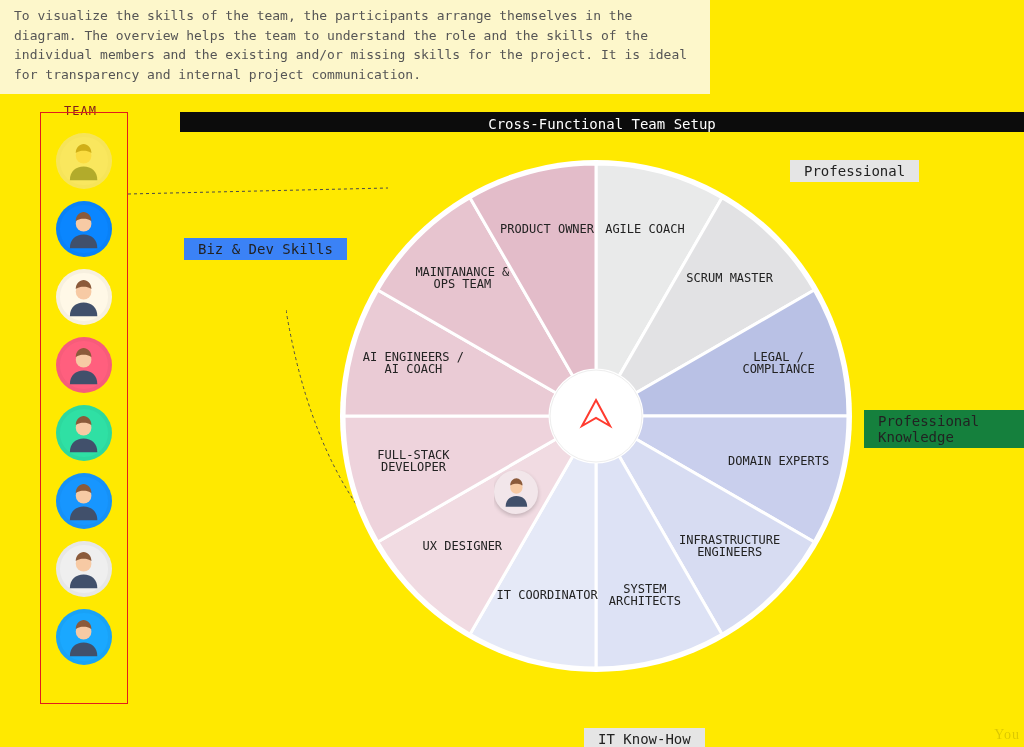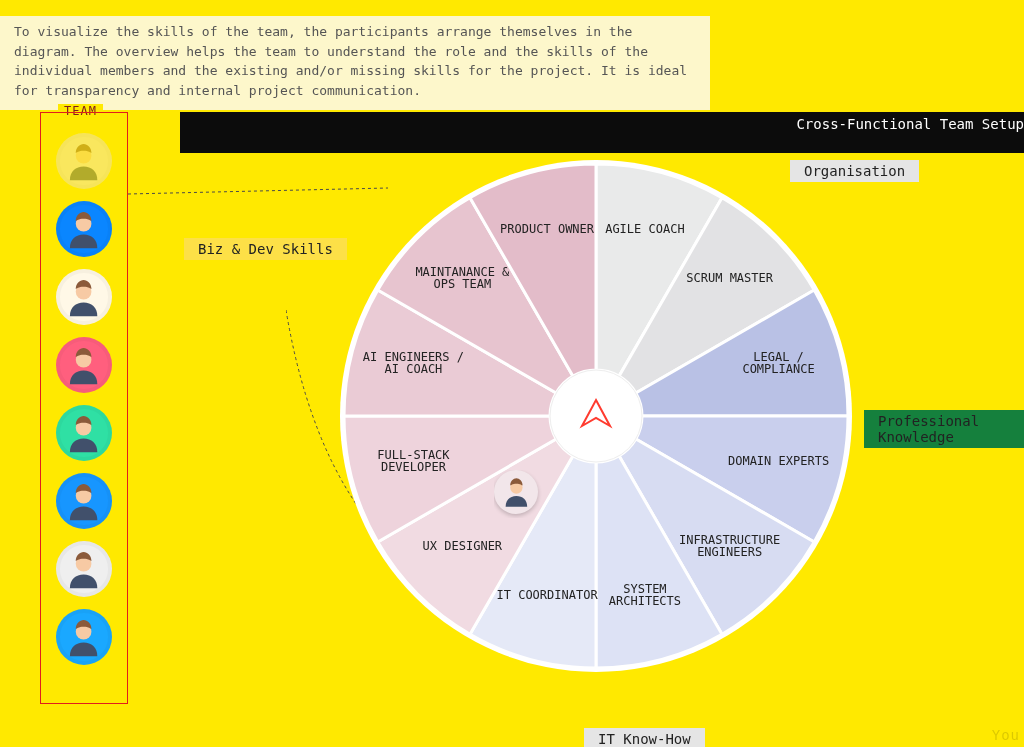--- a/index.html
+++ b/index.html
@@ -9,26 +9,25 @@
     font-family:Menlo,Consolas,"DejaVu Sans Mono",monospace;
     font-size:13px;color:#222;
     position:relative;overflow:hidden;
   }
   .intro{
     position:absolute;left:0;top:0;width:710px;
     background:#fdf7cb;
     padding:6px 14px 10px 14px;
     font-size:13px;line-height:1.5;color:#555;
     box-sizing:border-box;
-    margin-top:16px;
   }
   .title-bar{
     position:absolute;left:180px;right:0;top:112px;
-    height:41px;background:#0c0c0c;color:#fff;
-    text-align:right;line-height:24px;font-size:14px;
+    height:20px;background:#0c0c0c;color:#fff;
+    text-align:center;line-height:24px;font-size:14px;
   }
   
   .team-box{
     position:absolute;left:40px;top:112px;width:88px;height:592px;
     border:1px solid #e11d1d;box-sizing:border-box;
   }
   .team-caption{
     position:absolute;left:58px;top:104px;
     background:#ffe900;padding:0 6px;color:#7f1d1d;letter-spacing:1px;font-size:12px;
   }
@@ -39,30 +38,31 @@
   .avatar{
     width:56px;height:56px;border-radius:50%;
     display:flex;align-items:center;justify-content:center;
     box-shadow:inset 0 0 0 4px rgba(0,0,0,0.03);
   }
   .avatar svg{display:block}
   
   .q-label{
     position:absolute;background:#e5e5e5;padding:3px 14px;font-size:14px;
   }
-  .q-pink{background:#fde047}
+  .q-pink{background:#3b82f6}
   .q-blue{background:#15803d}
   
   .wheel{position:absolute;left:332px;top:152px;width:528px;height:528px;}
   .slice-label{
     font-family:inherit;font-size:12px;fill:#222;text-anchor:middle;
   }
   .watermark{
     position:absolute;right:4px;bottom:4px;font-size:14px;letter-spacing:1px;
     color:rgba(0,0,0,0.14);
+    font-family:Liberation Serif, serif;
   }
   .connector{position:absolute;pointer-events:none}
 </style>
 </head>
 <body>
 
 <div class="intro">To visualize the skills of the team, the participants arrange themselves in the diagram. The overview helps the team to understand the role and the skills of the individual members and the existing and/or missing skills for the project. It is ideal for transparency and internal project communication.</div>
 
 <div class="title-bar">Cross-Functional Team Setup</div>
 
@@ -129,21 +129,21 @@
 </div>
 
 <svg class="connector" style="left:128px;top:186px" width="260" height="24">
   <line x1="0" y1="8" x2="260" y2="2" stroke="#4a4a4a" stroke-width="1" stroke-dasharray="3 3"></line>
 </svg>
 <svg class="connector" style="left:286px;top:310px" width="140" height="280">
   <path d="M0 0 Q 30 180 130 260" fill="none" stroke="#4a4a4a" stroke-width="1" stroke-dasharray="3 3"></path>
 </svg>
 
 <div class="q-label q-pink" style="left:184px;top:238px">Biz &amp; Dev Skills</div>
-<div class="q-label" style="left:790px;top:160px">Organisation</div>
+<div class="q-label" style="left:790px;top:160px">Professional</div>
 <div class="q-label q-blue" style="left:864px;top:410px">Professional Knowledge</div>
 <div class="q-label" style="left:584px;top:728px">IT Know-How</div>
 
 <div class="wheel">
   <svg id="wheel-svg" width="528" height="528" viewBox="0 0 528 528">
       <circle cx="264" cy="264" r="256" fill="#fff"></circle>
       <path d="M 264,12 A 252 252 0 0 1 390,45.76159824632148 L 287,224.16283142591584 A 46 46 0 0 0 264,218 Z" fill="#e9eaea" stroke="#fff" stroke-width="3"></path>
       <text class="slice-label" x="312.9167995243764" y="81.44001883136607"><tspan x="312.9167995243764" dy="0">AGILE COACH</tspan></text>
       <path d="M 390,45.76159824632148 A 252 252 0 0 1 482.23840175367854,138 L 303.83716857408416,241 A 46 46 0 0 0 287,224.16283142591584 Z" fill="#e2e2e4" stroke="#fff" stroke-width="3"></path>
       <text class="slice-label" x="397.6431816442575" y="130.35681835574252"><tspan x="397.6431816442575" dy="0">SCRUM MASTER</tspan></text>

